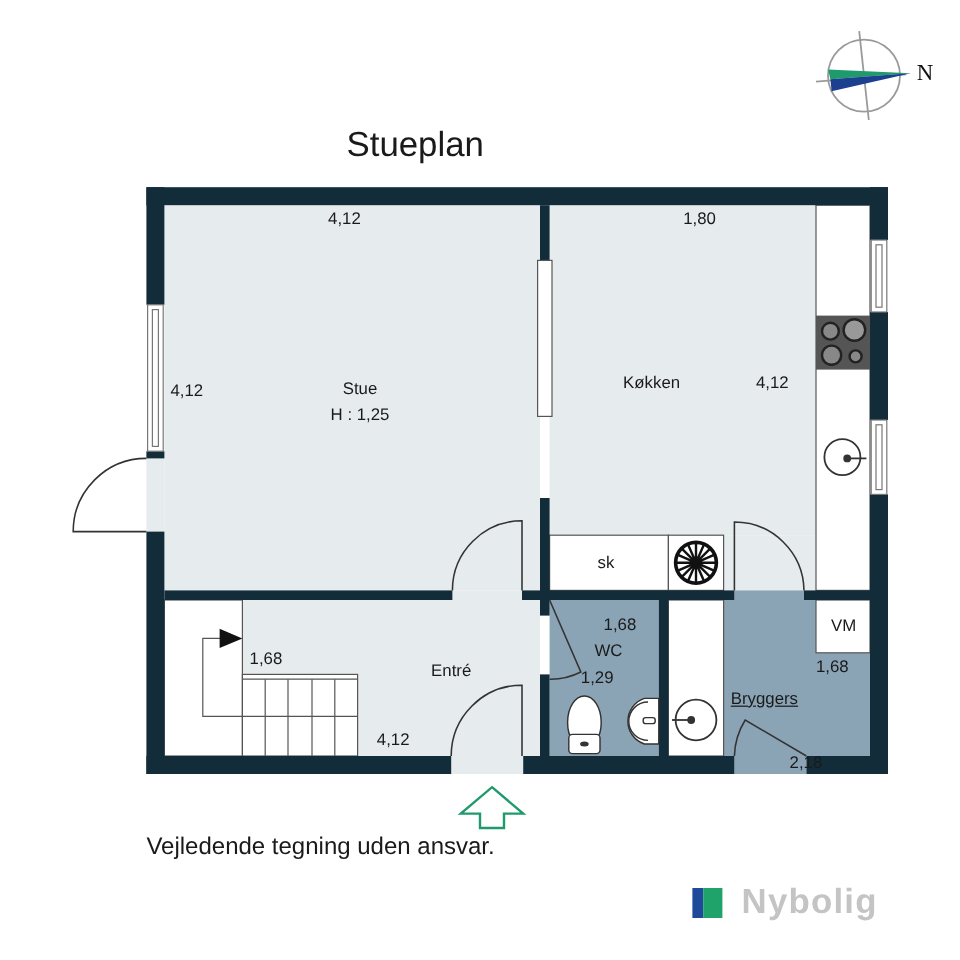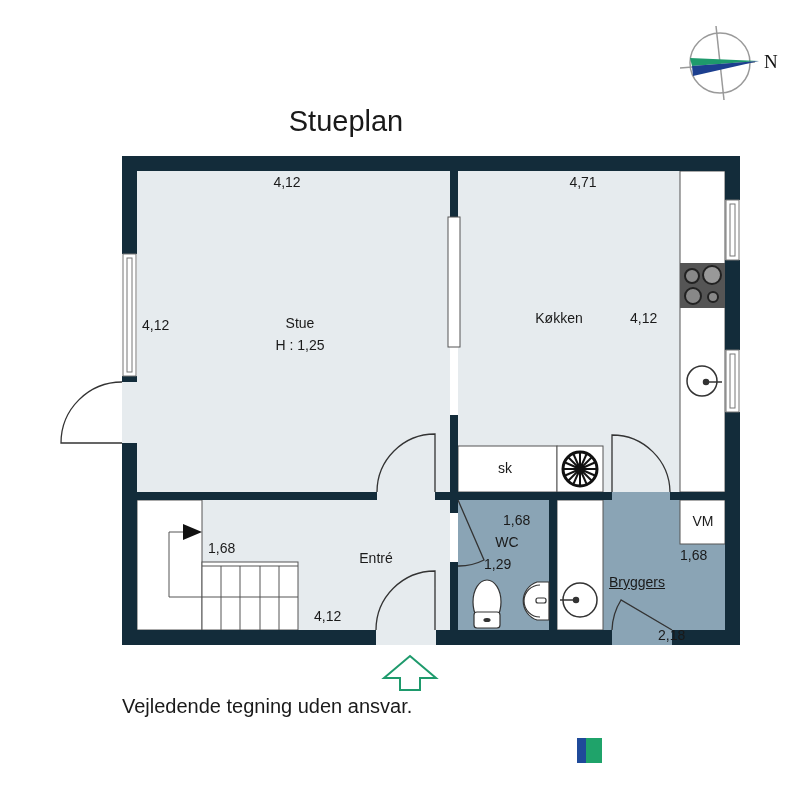--- a/index.html
+++ b/index.html
@@ -154,22 +154,22 @@
   </g>
 
   <polygon points="410,656 436,678 420,678 420,690 400,690 400,678 384,678" fill="#ffffff" stroke="#1e9a6c" stroke-width="2"></polygon>
 </svg>
 
 <div class="lbl c" style="left:287px; top:175px;">4,12</div>
 <div class="lbl" style="left:142px; top:318px;">4,12</div>
 <div class="lbl c" style="left:300px; top:316px;text-align:center;">Stue</div>
 <div class="lbl c" style="left:300px; top:338px;">H : 1,25</div>
 
-<div class="lbl c" style="left:583px; top:175px;">4,71</div>
-<div class="lbl c" style="left:559px; top:311px;">Køkken</div>
+<div class="lbl c" style="left:583px; top:175px;">1,80</div>
+<div class="lbl c" style="left:543px; top:311px;">Køkken</div>
 <div class="lbl" style="left:630px; top:311px;">4,12</div>
 
 <div class="lbl c" style="left:505px; top:461px;">sk</div>
 <div class="lbl c" style="left:703px; top:514px;">VM</div>
 
 <div class="lbl" style="left:208px; top:541px;">1,68</div>
 <div class="lbl c" style="left:376px; top:551px;">Entré</div>
 <div class="lbl" style="left:314px; top:609px;">4,12</div>
 
 <div class="lbl" style="left:503px; top:513px;">1,68</div>
@@ -180,13 +180,14 @@
 <div class="lbl" style="left:609px; top:575px;text-decoration:underline;">Bryggers</div>
 <div class="lbl" style="left:658px; top:604px;margin-top:24px;">2,18</div>
 
 <div class="disclaimer">Vejledende tegning uden ansvar.</div>
 
 <div class="logo">
   <div class="logo-mark">
       <div class="a"></div>
       <div class="b"></div>
     </div>
+  <div class="logo-text">Nybolig</div>
 </div>
 
 </body></html>

